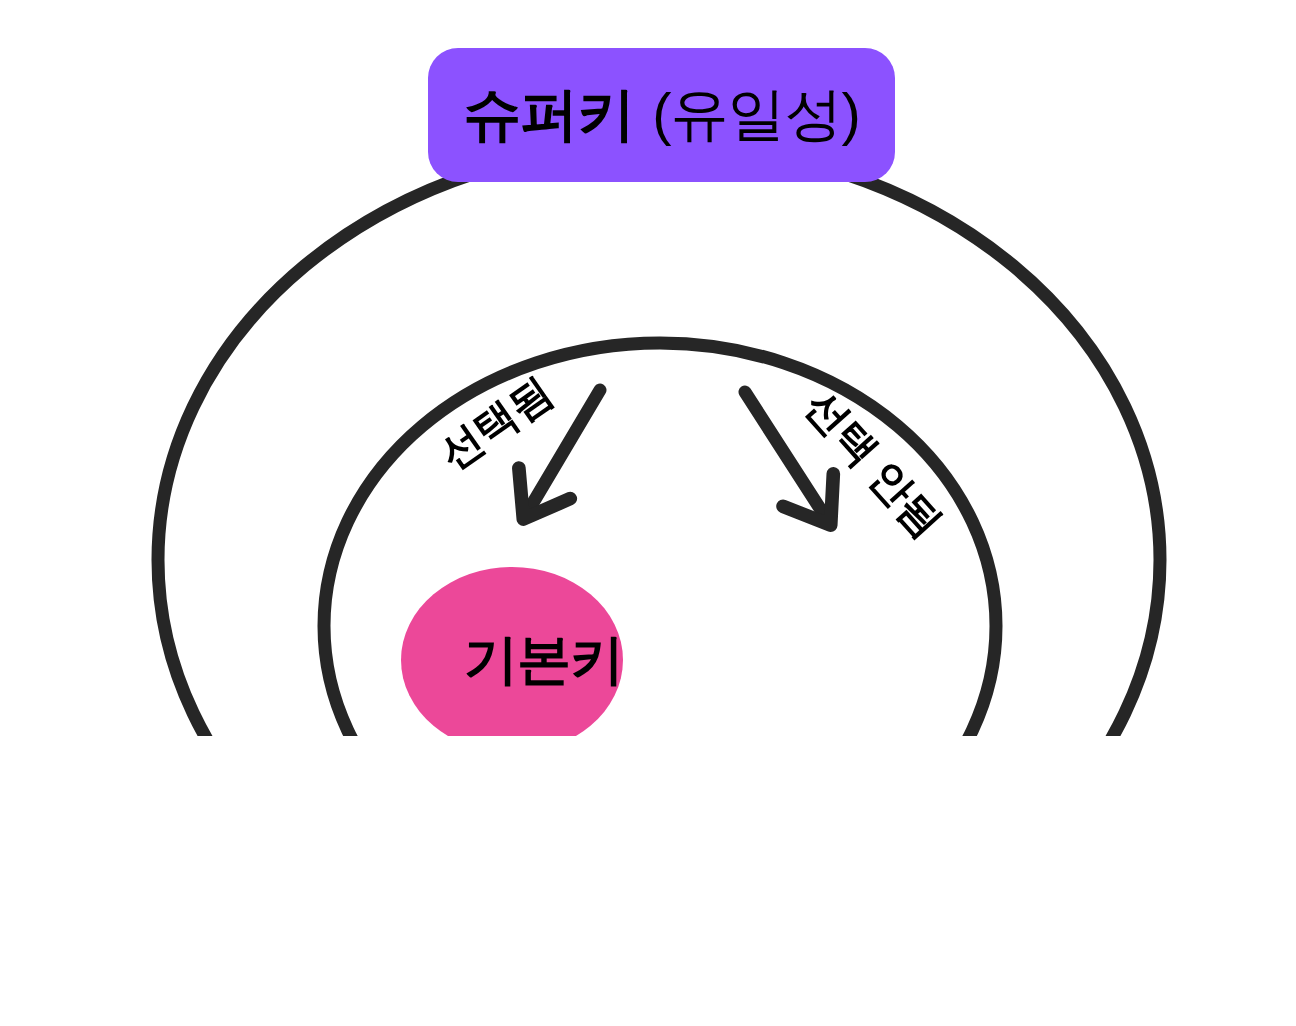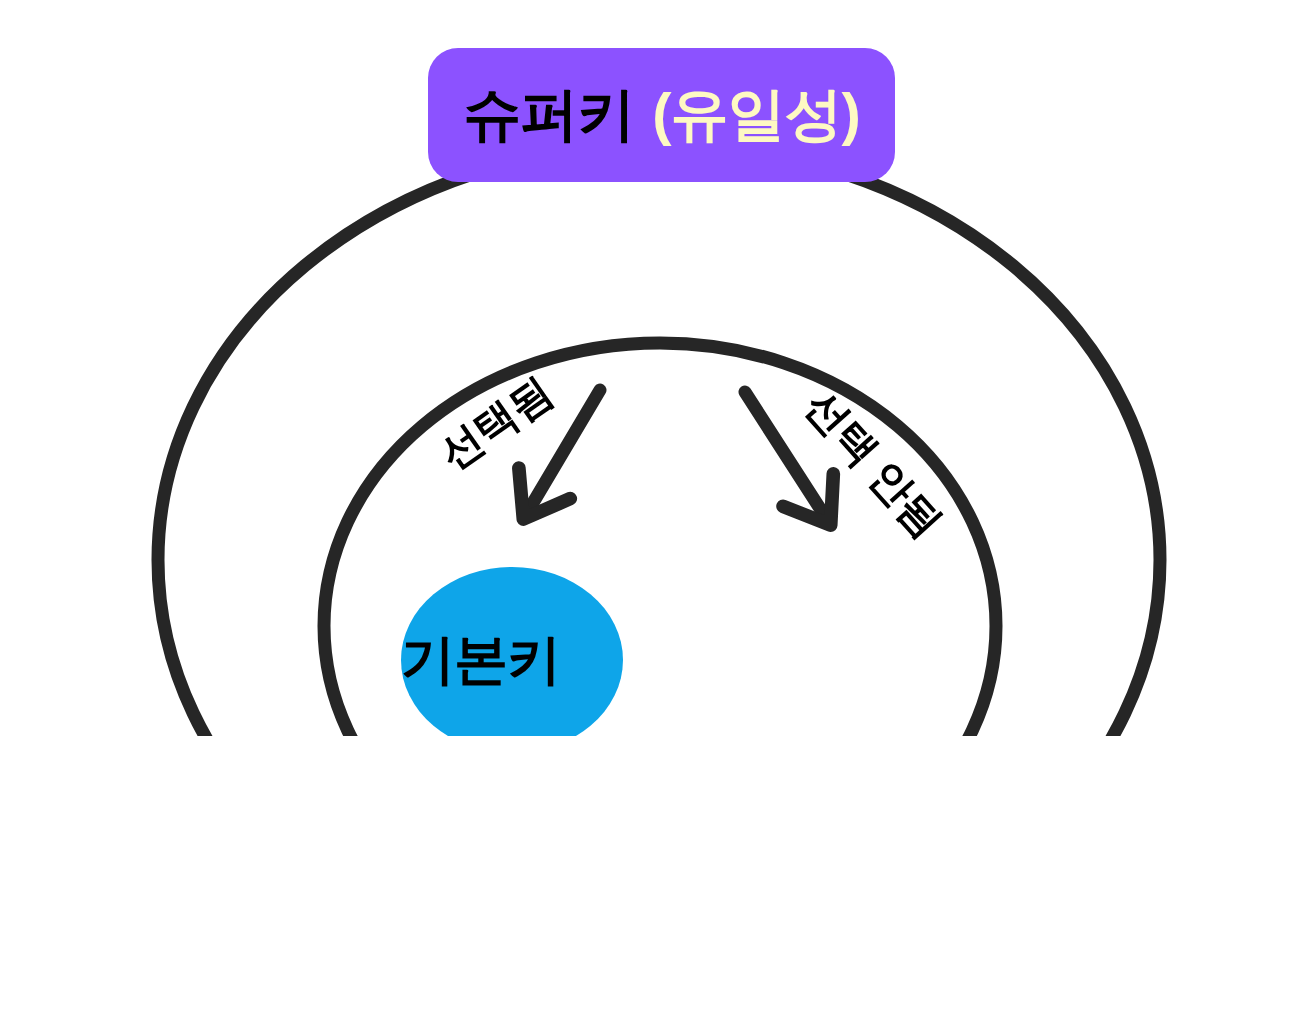--- a/index.html
+++ b/index.html
@@ -29,28 +29,28 @@
     justify-content: center;
     gap: 18px;
     font-weight: 800;
     font-size: 58px;
     letter-spacing: -1px;
     color: #000000;
     white-space: nowrap;
   }
   #box-super { left: 428px; top: 48px; width: 467px; height: 134px; }
   #box-candidate { left: 428px; top: 218px; width: 467px; height: 134px; }
-  .qualifier { color: #fef9c3; font-weight: 700; }
+  .qualifier { color: #000000; font-weight: 400; }
   .oval {
     position: absolute;
-    background: #0ea5e9;
+    background: #ec4899;
     border-radius: 50%;
     display: flex;
     align-items: center;
-    justify-content: flex-start;
+    justify-content: flex-end;
     font-weight: 800;
     font-size: 54px;
     letter-spacing: -1px;
     color: #000000;
     white-space: nowrap;
   }
   #oval-primary { left: 401px; top: 567px; width: 222px; height: 186px; }
   #oval-alternate { left: 734px; top: 562px; width: 232px; height: 188px; }
   .arrow-label {
     position: absolute;

